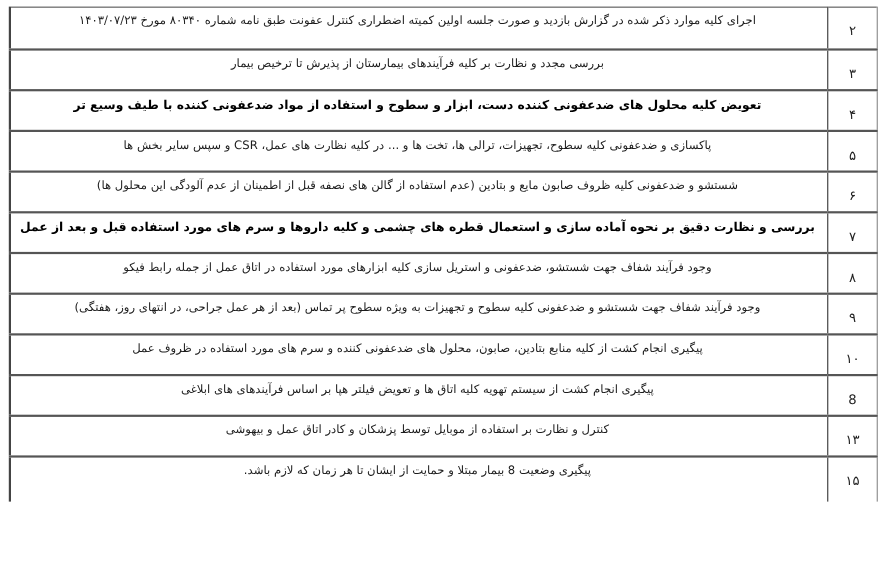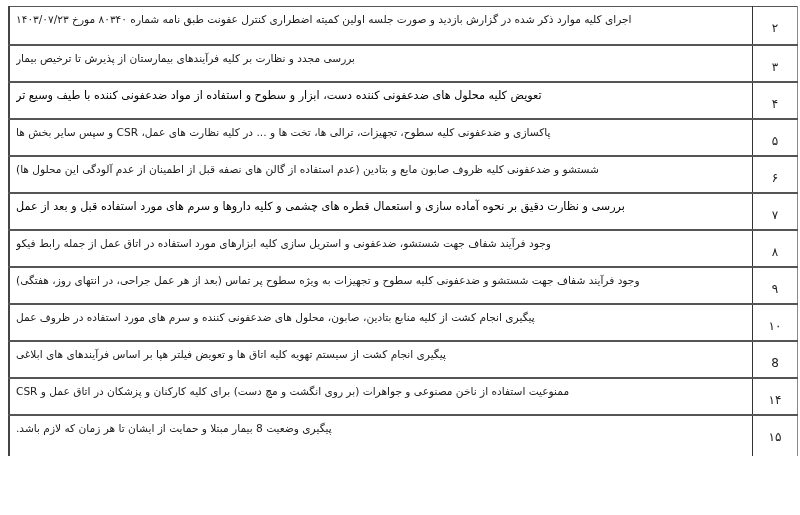--- a/index.html
+++ b/index.html
@@ -40,35 +40,35 @@
       border-left: 1.5px solid #333;
       border-right: 1px solid #888;
       font-size: 12px;
       color: #222;
     }
     .num-cell span {
       display: block;
       padding-top: 14px;
     }
     .text-cell {
-      text-align: left;
+      text-align: center;
       padding-right: 9px !important;
       padding-left: 6px !important;
       font-size: 10.6px;
       line-height: 15px;
       color: #1c1c1c;
     }
     .text-cell span {
       display: block;
       padding-top: 5px;
       white-space: nowrap;
       overflow: hidden;
     }
     .text-cell.bold {
-      font-weight: normal;
+      font-weight: bold;
       font-size: 11.2px;
       color: #000;
     }
   </style>
 </head>
 <body>
 
 <table class="doc-table">
   <tbody>
     <tr class="tall">
@@ -146,24 +146,24 @@
     <tr class="row">
       <td class="num-cell">
           <span>8</span>
         </td>
       <td class="text-cell">
           <span>پیگیری انجام کشت از سیستم تهویه کلیه اتاق ها و تعویض فیلتر هپا بر اساس فرآیندهای های ابلاغی</span>
         </td>
     </tr>
     <tr class="row">
       <td class="num-cell">
-          <span>۱۴</span>
+          <span>۱۳</span>
         </td>
       <td class="text-cell">
-          <span>ممنوعیت استفاده از ناخن مصنوعی و جواهرات (بر روی انگشت و مچ دست) برای کلیه کارکنان و پزشکان در اتاق عمل و CSR</span>
+          <span>کنترل و نظارت بر استفاده از موبایل توسط پزشکان و کادر اتاق عمل و بیهوشی</span>
         </td>
     </tr>
     <tr class="last">
       <td class="num-cell">
           <span>۱۵</span>
         </td>
       <td class="text-cell">
           <span>پیگیری وضعیت 8 بیمار مبتلا و حمایت از ایشان تا هر زمان که لازم باشد.</span>
         </td>
     </tr>

